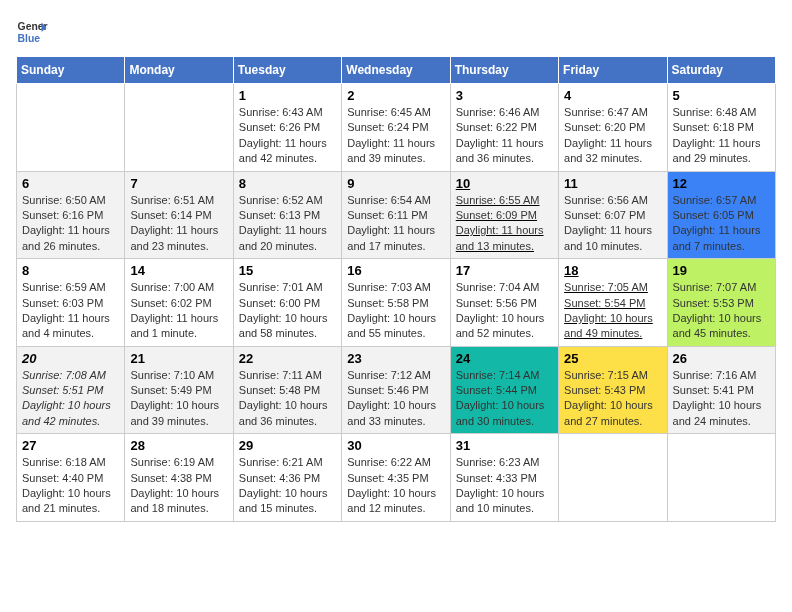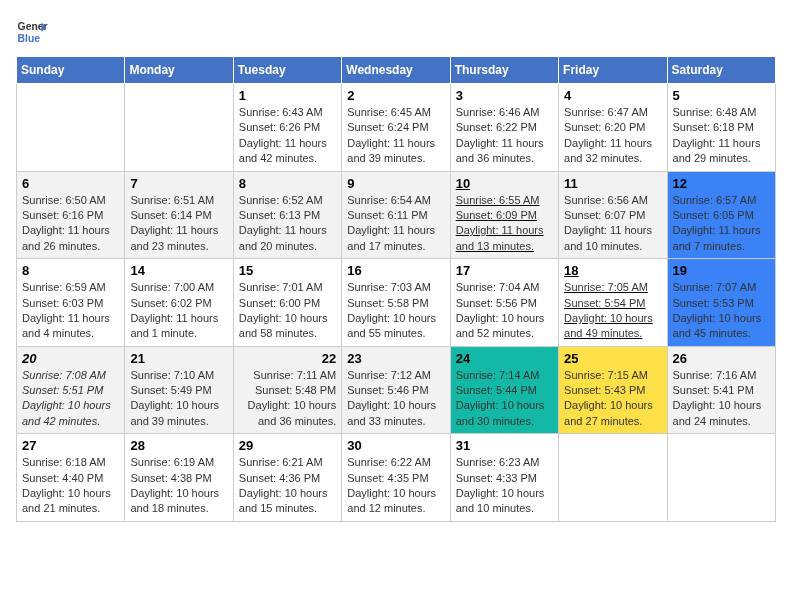--- a/index.html
+++ b/index.html
@@ -178,35 +178,35 @@
           <div class="day-info">Sunrise: 7:03 AM<br>Sunset: 5:58 PM<br>Daylight: 10 hours and 55 minutes.</div>
         </td>
         <td style="background: rgb(255, 255, 255);">
           <span class="day-number">17</span>
           <div class="day-info">Sunrise: 7:04 AM<br>Sunset: 5:56 PM<br>Daylight: 10 hours and 52 minutes.</div>
         </td>
         <td style="background: rgb(255, 255, 255); text-decoration: underline;">
           <span class="day-number">18</span>
           <div class="day-info">Sunrise: 7:05 AM<br>Sunset: 5:54 PM<br>Daylight: 10 hours and 49 minutes.</div>
         </td>
-        <td style="background: #3b82f6;">
+        <td style="background: #bef264;">
           <span class="day-number">19</span>
           <div class="day-info">Sunrise: 7:07 AM<br>Sunset: 5:53 PM<br>Daylight: 10 hours and 45 minutes.</div>
         </td>
       </tr>
       <tr style="background: rgb(242, 242, 242);">
         <td style="background: rgb(242, 242, 242); font-style: italic;">
           <span class="day-number">20</span>
           <div class="day-info">Sunrise: 7:08 AM<br>Sunset: 5:51 PM<br>Daylight: 10 hours and 42 minutes.</div>
         </td>
         <td style="background: rgb(242, 242, 242);">
           <span class="day-number">21</span>
           <div class="day-info">Sunrise: 7:10 AM<br>Sunset: 5:49 PM<br>Daylight: 10 hours and 39 minutes.</div>
         </td>
-        <td style="background: rgb(242, 242, 242); text-align: right;">
+        <td style="background: rgb(242, 242, 242);">
           <span class="day-number">22</span>
           <div class="day-info">Sunrise: 7:11 AM<br>Sunset: 5:48 PM<br>Daylight: 10 hours and 36 minutes.</div>
         </td>
         <td style="background: rgb(242, 242, 242);">
           <span class="day-number">23</span>
           <div class="day-info">Sunrise: 7:12 AM<br>Sunset: 5:46 PM<br>Daylight: 10 hours and 33 minutes.</div>
         </td>
         <td style="background: #14b8a6;">
           <span class="day-number">24</span>
           <div class="day-info">Sunrise: 7:14 AM<br>Sunset: 5:44 PM<br>Daylight: 10 hours and 30 minutes.</div>

